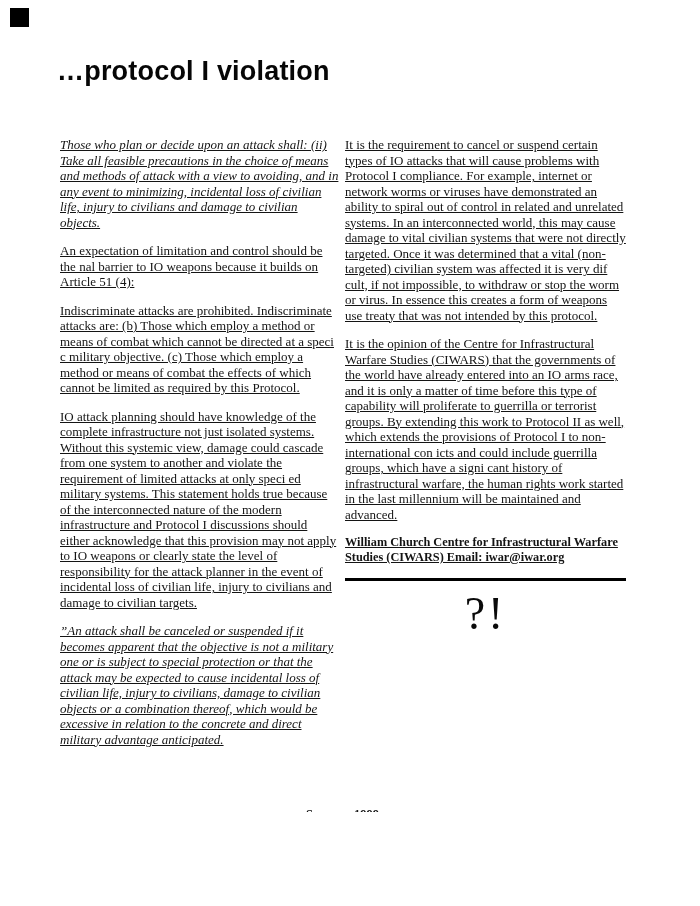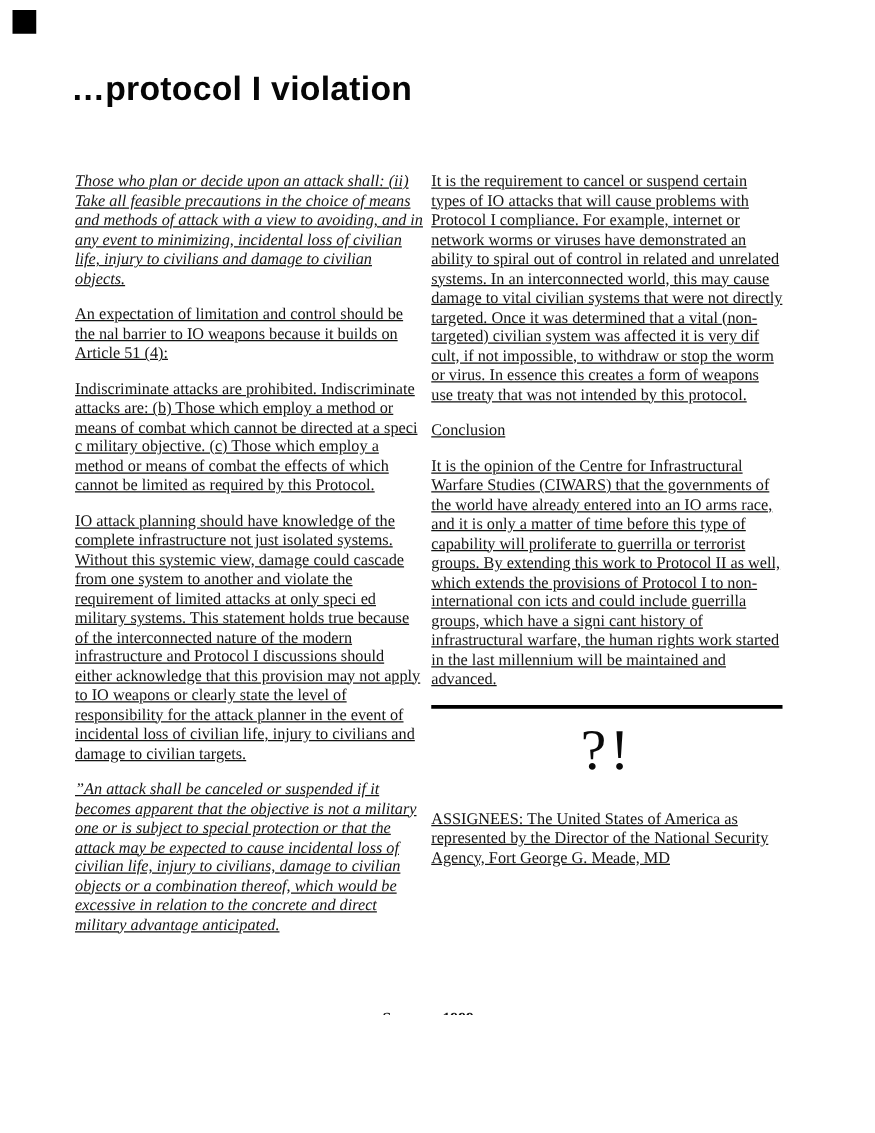--- a/index.html
+++ b/index.html
@@ -53,25 +53,24 @@
   <div class="col col-left">
     <p class="italic-quote">Those who plan or decide upon an attack shall:  (ii) Take all feasible precautions in the choice of means and methods of attack with a view to avoiding, and in any event to minimizing, incidental loss of civilian life, injury to civilians and damage to civilian objects.</p>
     <p>An expectation of limitation and control should be the  nal barrier to IO weapons because it builds on Article 51 (4):</p>
     <p>Indiscriminate attacks are prohibited. Indiscriminate attacks are: (b) Those which employ a method or means of combat which cannot be directed at a speci c military objective. (c) Those which employ a method or means of combat the effects of which cannot be limited as required by this Protocol.</p>
     <p>IO attack planning should have knowledge of the complete infrastructure not just isolated systems. Without this systemic view, damage could cascade from one system to another and violate the requirement of limited attacks at only speci ed military systems.  This statement holds true because of the interconnected nature of the modern infrastructure and Protocol I discussions should either acknowledge that this provision may not apply to IO weapons or clearly state the level of responsibility for the attack planner in the event of incidental loss of civilian life, injury to civilians and damage to civilian targets.</p>
     <p class="italic-quote">”An attack shall be canceled or suspended if it becomes apparent that the objective is not a military one or is subject to special protection or that the attack may be expected to cause incidental loss of civilian life, injury to civilians, damage to civilian objects or a combination thereof, which would be excessive in relation to the concrete and direct military advantage anticipated.</p>
   </div>
 
   <div class="col col-right">
     <p>It is the requirement to cancel or suspend certain types of IO attacks that will cause problems with Protocol I compliance.  For example, internet or network worms or viruses have demonstrated an ability to spiral out of control in related and unrelated systems.  In an interconnected world, this may cause damage to vital civilian systems that were not directly targeted. Once it was determined that a vital (non-targeted) civilian system was affected it is very dif cult, if not impossible, to withdraw or stop the worm or virus. In essence this creates a form of weapons use treaty that was not intended by this protocol.</p>
-    <p class="heading-plain">Conclusion</p>
     <p>It is the opinion of the Centre for Infrastructural Warfare Studies (CIWARS) that the governments of the world have already entered into an IO arms race, and it is only a matter of time before this type of capability will proliferate to guerrilla or terrorist groups.  By extending this work to Protocol II as well, which extends the provisions of Protocol I to non-international con icts and could include guerrilla groups, which have a signi cant history of infrastructural warfare,  the human rights work started in the last millennium will be maintained and advanced.</p>
+    <p class="byline">William Church Centre for Infrastructural Warfare Studies (CIWARS) Email: iwar@iwar.org</p>
     <hr class="divider">
     <div class="interrobang">?!</div>
-    <p>ASSIGNEES: The United States of America as represented by the Director of the National Security Agency, Fort George G. Meade, MD</p>
   </div>
 
   <div class="footer-box">
       <span class="square"></span>
       <span class="square"></span>
       <span class="square"></span>
       <span class="square"></span>
       <span class="square"></span>
     </div>
   <div class="footer-season">Sommer 1999</div>

